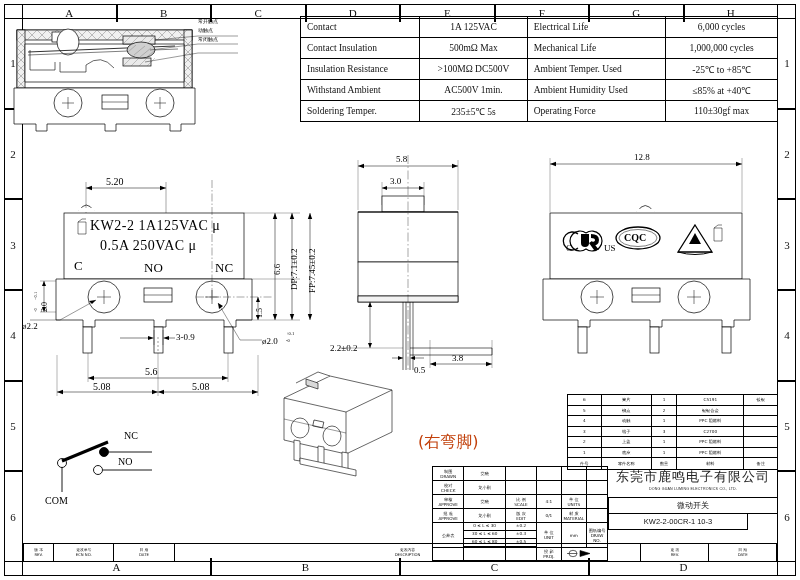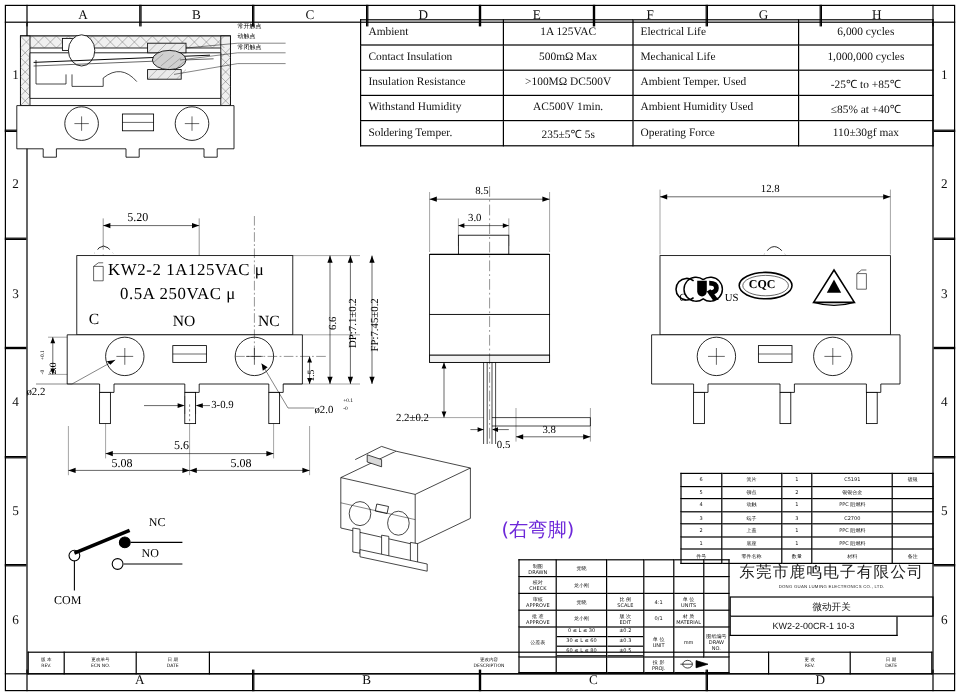--- a/index.html
+++ b/index.html
@@ -56,21 +56,21 @@
             box-sizing:border-box;display:flex;align-items:center;justify-content:center;
             font-family:"DejaVu Sans",sans-serif;font-size:8px;}
   .prodmodel{position:absolute;left:608px;top:514px;width:140px;height:16px;border:1px solid #000;border-top:none;
             box-sizing:border-box;display:flex;align-items:center;justify-content:center;
             font-family:"Liberation Sans",sans-serif;font-size:7.5px;}
 
   
   .revstrip{position:absolute;left:23px;top:543px;width:754px;height:18px;border-collapse:collapse;
             font-family:"DejaVu Sans",sans-serif;font-size:3.8px;}
   .revstrip td{border:1px solid #000;text-align:center;padding:0;line-height:1.25;}
-  .bigcn{position:absolute;font-family:"DejaVu Sans",sans-serif;font-size:16px;color:#6d28d9;}
+  .bigcn{position:absolute;font-family:"DejaVu Sans",sans-serif;font-size:16px;color:#c2410c;}
 </style>
 </head>
 <body>
 
 <div class="sheet">
 
   <div class="frame-outer"></div>
   <div class="frame-inner"></div>
 
   <div id="zones-top">
@@ -102,39 +102,39 @@
       <div class="zone-row-r" style="top: 108.667px; height: 90.6667px;">2</div>
       <div class="zone-row-r" style="top: 199.333px; height: 90.6667px;">3</div>
       <div class="zone-row-r" style="top: 290px; height: 90.6667px;">4</div>
       <div class="zone-row-r" style="top: 380.667px; height: 90.6667px;">5</div>
       <div class="zone-row-r" style="top: 471.333px; height: 90.6667px;">6</div>
     </div>
 
   <table class="spec">
     <tbody id="spec-body">
         <tr>
-          <td class="lbl">Ambient</td>
+          <td class="lbl">Contact</td>
           <td class="val">1A  125VAC</td>
           <td class="lbl2">Electrical Life</td>
           <td class="val2">6,000 cycles</td>
         </tr>
         <tr>
           <td class="lbl">Contact Insulation</td>
           <td class="val">500mΩ Max</td>
           <td class="lbl2">Mechanical Life</td>
           <td class="val2">1,000,000 cycles</td>
         </tr>
         <tr>
           <td class="lbl">Insulation Resistance</td>
           <td class="val">&gt;100MΩ  DC500V</td>
           <td class="lbl2">Ambient Temper. Used</td>
           <td class="val2">-25℃ to +85℃</td>
         </tr>
         <tr>
-          <td class="lbl">Withstand Humidity</td>
+          <td class="lbl">Withstand Ambient</td>
           <td class="val">AC500V  1min.</td>
           <td class="lbl2">Ambient Humidity Used</td>
           <td class="val2">≤85% at +40℃</td>
         </tr>
         <tr>
           <td class="lbl">Soldering Temper.</td>
           <td class="val">235±5℃ 5s</td>
           <td class="lbl2">Operating Force</td>
           <td class="val2">110±30gf max</td>
         </tr>
@@ -403,21 +403,21 @@
 
   <div class="ts" style="left:262px;top:336px;font-size:9px;">ø2.0</div>
   <div class="ts" style="left:286px;top:331px;font-size:4.5px;">+0.1</div>
   <div class="ts" style="left:286px;top:338px;font-size:4.5px;">-0</div>
 
   <div class="ts" style="left:176px;top:332px;font-size:9px;">3-0.9</div>
   <div class="ts" style="left:145px;top:366px;font-size:10px;">5.6</div>
   <div class="ts" style="left:93px;top:381px;font-size:10px;">5.08</div>
   <div class="ts" style="left:192px;top:381px;font-size:10px;">5.08</div>
 
-  <div class="ts" style="left:396px;top:154px;font-size:9px;">8.5</div>
+  <div class="ts" style="left:396px;top:154px;font-size:9px;">5.8</div>
   <div class="ts" style="left:390px;top:176px;font-size:9px;">3.0</div>
   <div class="ts" style="left:330px;top:343px;font-size:9px;">2.2±0.2</div>
   <div class="ts" style="left:414px;top:365px;font-size:9px;">0.5</div>
   <div class="ts" style="left:452px;top:353px;font-size:9px;">3.8</div>
 
   <div class="ts" style="left:634px;top:152px;font-size:9px;">12.8</div>
   <div class="ts" style="left:566px;top:243px;font-size:9px;">C</div>
   <div class="ts" style="left:604px;top:243px;font-size:9px;">US</div>
   <div class="ts" style="left:624px;top:232px;font-size:10px;font-weight:bold;letter-spacing:0px;">CQC</div>
 

